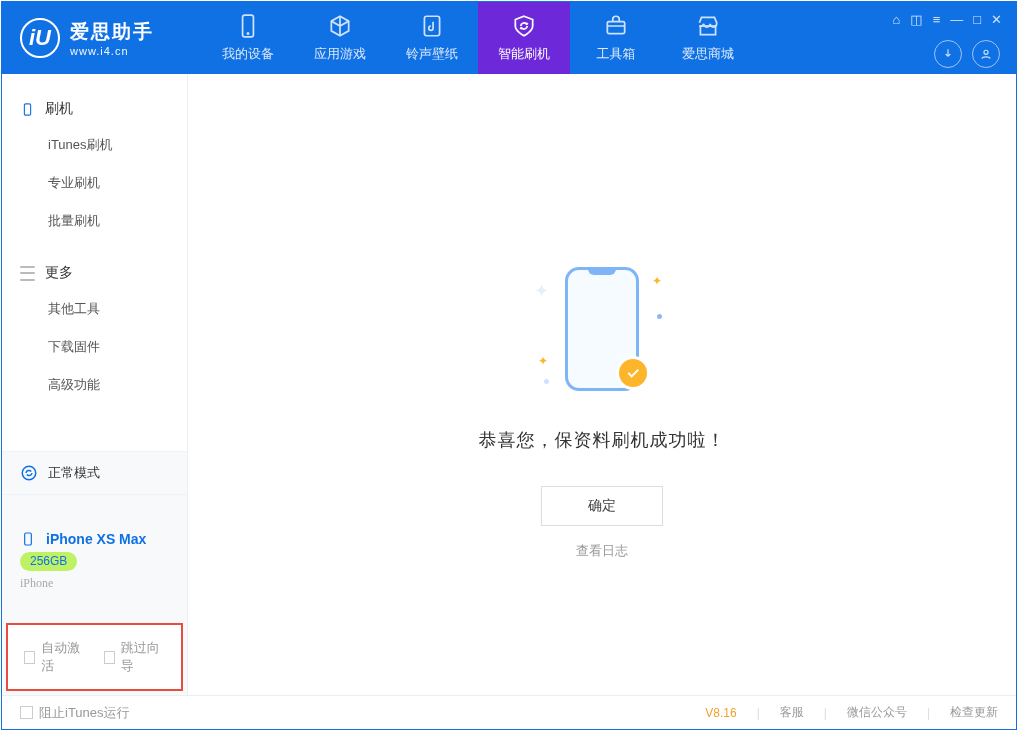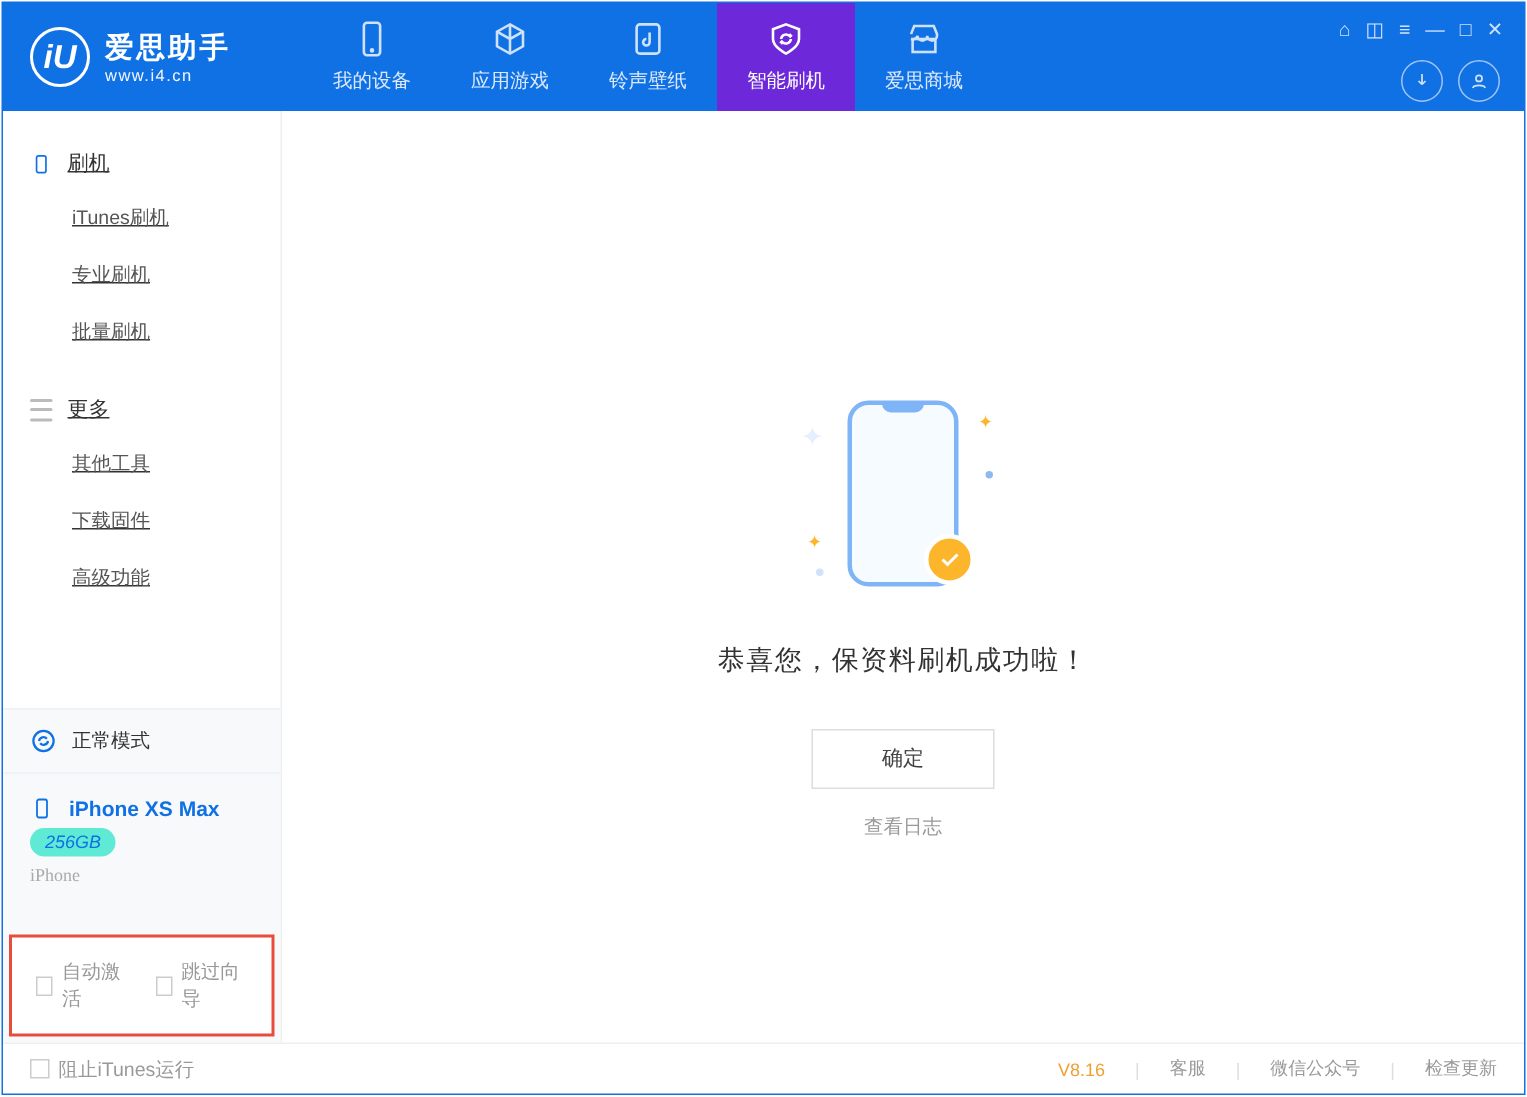--- a/index.html
+++ b/index.html
@@ -17,35 +17,35 @@
   .nav-item.active { background: #6d28d9; color:#fff;}
   .nav-item svg { width:26px; height:26px; }
   .nav-item .lbl { font-size:13px;}
   .right-controls { margin-left:auto; display:flex; align-items:flex-start; padding:10px 14px 0 0; gap:12px; color:#cfe2fc;}
   .right-controls .top-icons { display:flex; gap:10px; font-size:13px;}
   .right-controls .circle-btns { position:absolute; right:16px; top:38px; display:flex; gap:10px;}
   .circ { width:28px; height:28px; border:1.6px solid #9fc4f5; border-radius:50%; display:flex; align-items:center; justify-content:center; color:#cfe2fc;}
   
   .body { flex:1; display:flex; min-height:0; }
   .sidebar { width: 186px; border-right:1px solid #eee; display:flex; flex-direction:column; }
-  .side-scroll { flex:1; overflow:auto; padding-top:18px;text-decoration:underline;}
+  .side-scroll { flex:1; overflow:auto; padding-top:18px;}
   .side-head { display:flex; align-items:center; gap:10px; padding:8px 18px; color:#333; font-size:14px;}
   .side-head svg, .side-head .menu-ic { width:15px; height:15px;}
   .menu-ic { display:inline-flex; flex-direction:column; justify-content:space-between; height:12px; width:14px;}
   .menu-ic span{height:2px; background:#bbb; border-radius:1px;}
   .side-item { padding:10px 18px 10px 46px; color:#555; font-size:13px; cursor:pointer;}
   .side-item.active { color:#1071e5;}
   .side-gap { height:16px;}
   .side-bottom { padding:0; background:#f7f9fb;}
   .mode-row { display:flex; align-items:center; gap:10px; padding:12px 18px; border-top:1px solid #eef1f5;}
   .mode-row .ic-wrap{ width:18px;height:18px;display:flex;align-items:center;justify-content:center;}
   .device-row { padding:12px 18px 10px; line-height:1.6; border-top:1px solid #eef1f5;}
-  .device-name{ color:#1071e5; font-weight:bold; font-size:14px; display:flex; align-items:center; gap:10px;}
+  .device-name{ color:#1071e5; font-weight:bold; font-size:14px; display:flex; align-items:center; gap:10px;margin-top:21px;}
   .device-name svg{width:16px;height:16px;}
-  .pill { display:inline-block; background:#5eead4; color:#1071e5; border-radius:10px; padding:0 10px; font-size:12px; margin-top:2px;font-style:italic;}
+  .pill { display:inline-block; background:#bef264; color:#1071e5; border-radius:10px; padding:0 10px; font-size:12px; margin-top:2px;}
   .dev-sub{ color:#aaa; font-size:12px; margin-top:2px;font-family:Liberation Serif, serif;}
   .checkbox-row { display:flex; gap:18px; padding:14px 16px; border-top:1px solid #eef1f5; border:2px solid #e74c3c; margin:20px 4px 4px 4px; background:#fff;}
   .cb { display:flex; align-items:center; gap:6px; color:#999; font-size:13px; cursor:pointer;}
   .cb .box { width:13px; height:13px; border:1px solid #ccc; background:#fff;}
   
   .main { flex:1; display:flex; flex-direction:column; align-items:center; justify-content:flex-start; padding-top:180px;}
   .hero { display:flex; flex-direction:column; align-items:center;}
   .phone-wrap{ position:relative; width:200px; height:150px; display:flex; align-items:center; justify-content:center;}
   .phone{ width:74px; height:124px; border:3px solid #7fb4f6; border-radius:14px; background:#f6fbff; position:relative;}
   .phone .notch{ position:absolute; top:-1px; left:50%; transform:translateX(-50%); width:28px; height:6px; background:#7fb4f6; border-radius:0 0 6px 6px;}
@@ -101,20 +101,27 @@
           </svg>
         <span class="lbl">铃声壁纸</span>
       </div>
       <div class="nav-item active">
         <svg viewBox="0 0 24 24" fill="none" stroke="#fff" stroke-width="1.6">
             <path d="M12 3l8 3v6c0 5-8 9-8 9s-8-4-8-9V6l8-3z"></path>
             <path d="M9 12a3 3 0 0 1 5-2M15 12a3 3 0 0 1-5 2"></path>
             <path d="M14 9l1 1-1 1M10 15l-1-1 1-1"></path>
           </svg>
         <span class="lbl">智能刷机</span>
+      </div>
+      <div class="nav-item">
+        <svg viewBox="0 0 24 24" fill="none" stroke="#cfe2fc" stroke-width="1.6">
+            <rect x="4" y="8" width="16" height="11" rx="1.5"></rect>
+            <path d="M4 12h16M9 8V6a3 3 0 0 1 6 0v2"></path>
+          </svg>
+        <span class="lbl">工具箱</span>
       </div>
       <div class="nav-item">
         <svg viewBox="0 0 24 24" fill="none" stroke="#cfe2fc" stroke-width="1.6">
             <path d="M4 9l2-5h12l2 5v1a3 3 0 0 1-6 0 3 3 0 0 1-6 0 3 3 0 0 1-4 2"></path>
             <rect x="5" y="12" width="14" height="8"></rect>
           </svg>
         <span class="lbl">爱思商城</span>
       </div>
     </div>
     <div class="right-controls">

